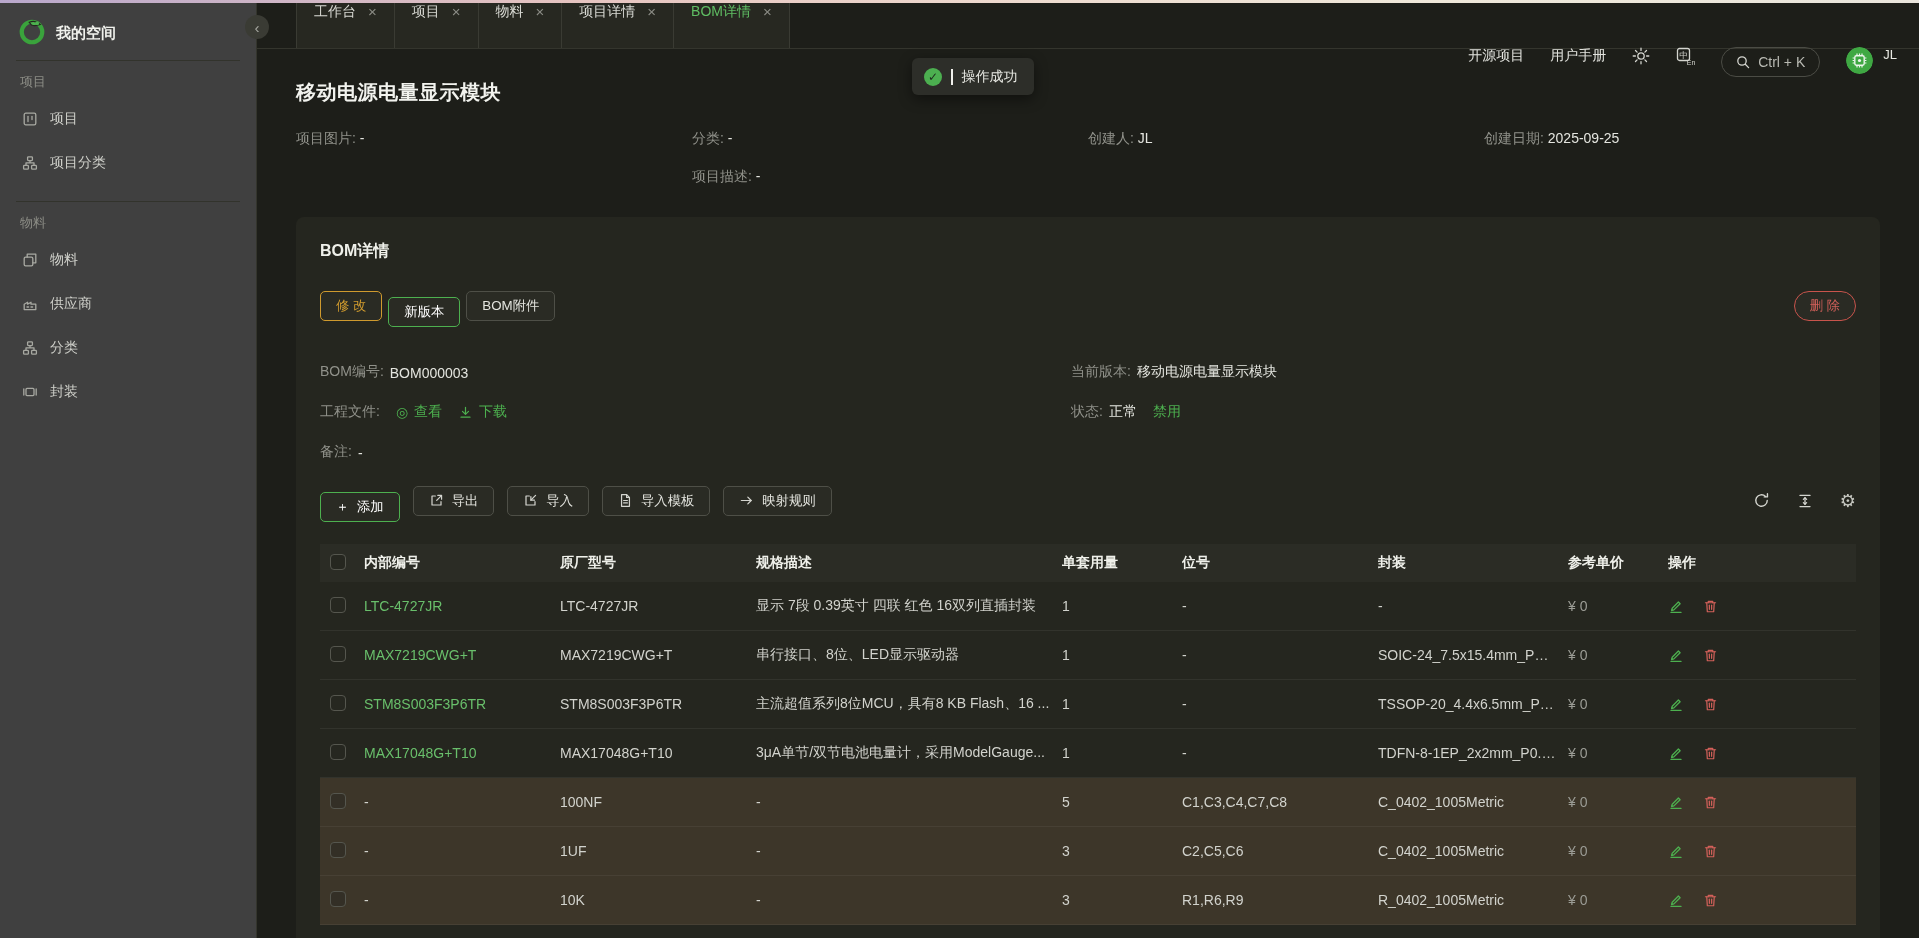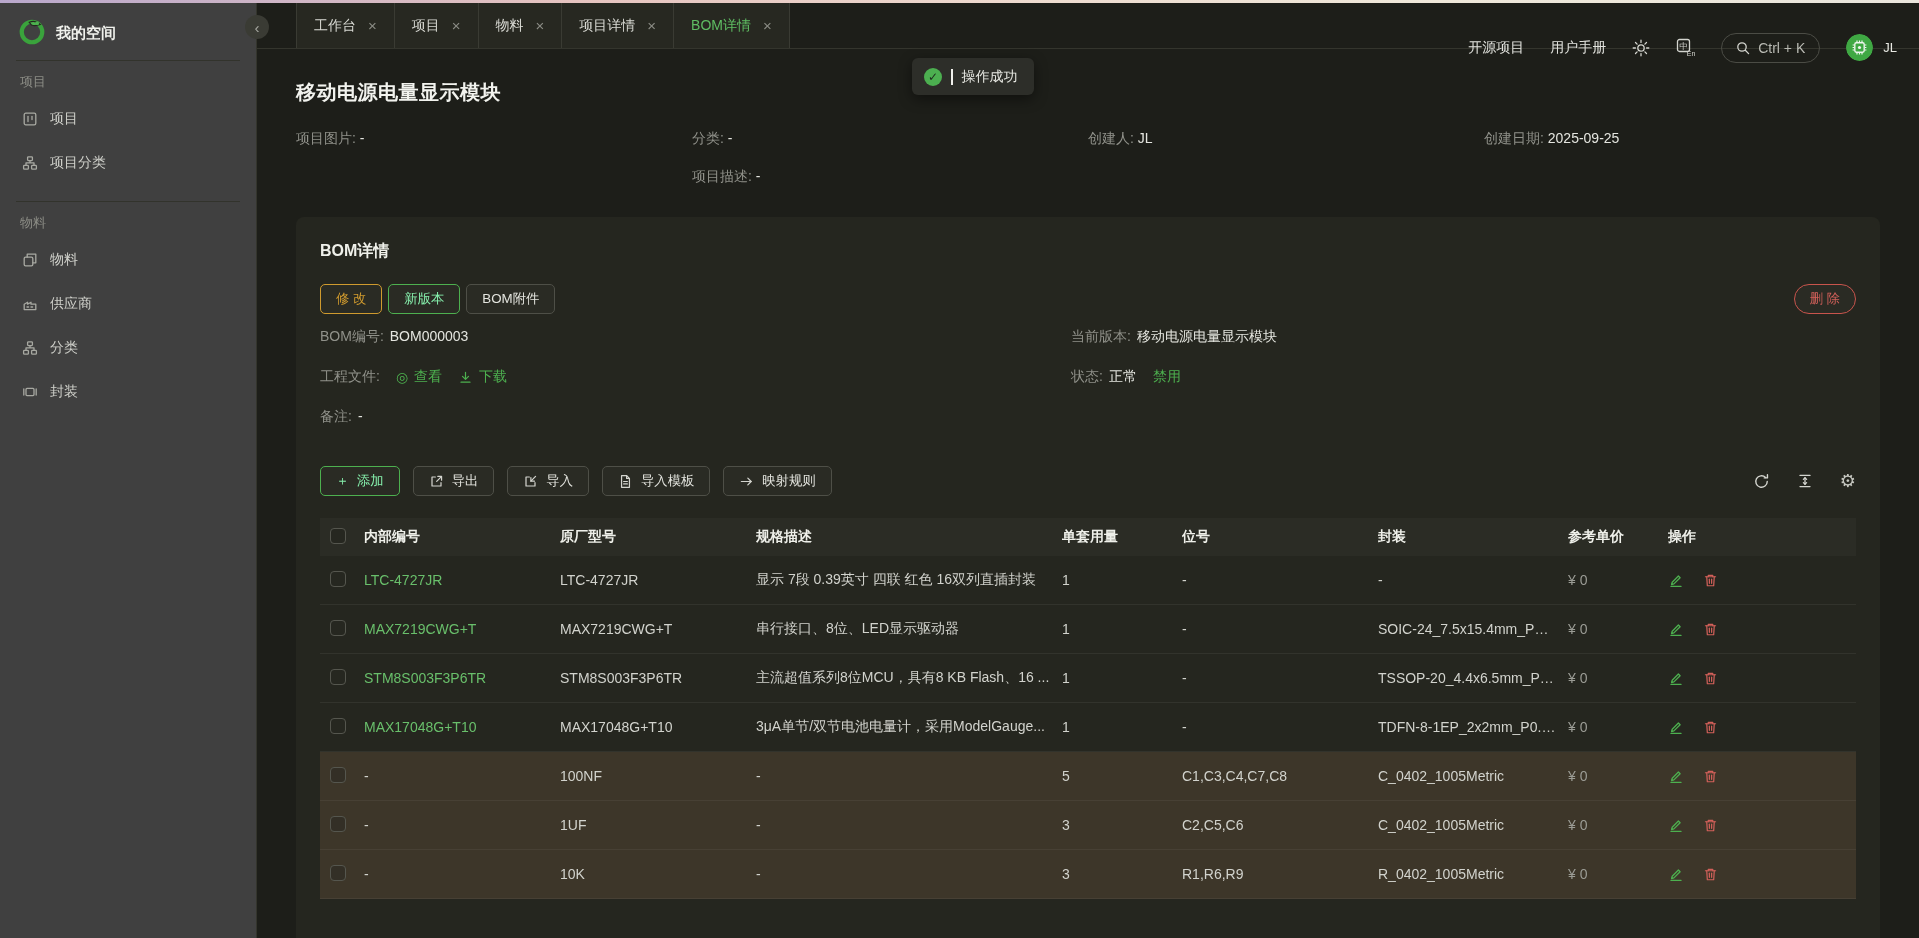--- a/index.html
+++ b/index.html
@@ -20,51 +20,51 @@
   .sb-item { display:flex; align-items:center; gap:12px; height:44px; color:#cfd0ca; cursor:pointer; padding-left:4px; border-radius:6px; }
   .sb-item svg { flex:0 0 auto; }
   .collapse-btn { position:absolute; left:245px; top:15px; width:24px; height:24px; border-radius:50%;
     background:#3a3b34; color:#a7a8a1; display:flex; align-items:center; justify-content:center; font-size:15px; z-index:70; cursor:pointer; }
 
   
   .main { flex:1 1 auto; display:flex; flex-direction:column; position:relative; height:100%; }
 
   .topbar { height:49px; border-bottom:1px solid #34352d; display:flex; align-items:stretch; justify-content:space-between; padding-top:3px; }
   .tabs { display:flex; margin-left:39px; }
-  .tab { display:flex; align-items:center; gap:12px; padding:0 17px; background:#272821; border-right:1px solid #3a3b33; color:#d8d9d3; cursor:pointer; }
+  .tab { display:flex; align-items:flex-start; gap:12px; padding:0 17px; background:#272821; border-right:1px solid #3a3b33; color:#d8d9d3; cursor:pointer; }
   .tab:first-child { border-left:1px solid #3a3b33; }
   .tab .tab-x { color:#8b8c85; font-size:15px; cursor:pointer; }
   .tab.active { color:#5fbd63; }
-  .topnav { display:flex; align-items:center; gap:26px; padding-right:22px;margin-top:44px; }
+  .topnav { display:flex; align-items:flex-start; gap:26px; padding-right:22px;margin-top:44px; }
   .nav-link { color:#e2e3de; cursor:pointer; white-space:nowrap; }
   .icon-btn { display:flex; align-items:center; cursor:pointer; }
   .search-pill { display:flex; align-items:center; gap:8px; border:1px solid #4b4c45; border-radius:16px; height:30px; padding:0 14px; color:#b9bab3; cursor:pointer; }
   .avatar { width:27px; height:27px; border-radius:50%; overflow:hidden; flex:0 0 auto; cursor:pointer; }
   .user-initials { color:#e8e9e3; margin-left:-16px; font-size:13px; }
 
   .content { flex:1; padding:0 39px; overflow:hidden; }
   .page-title { color:#f2f3ee; font-size:20px; font-weight:bold; margin-top:30px; letter-spacing:0.5px; }
   .meta-grid { display:grid; grid-template-columns:repeat(4,1fr); margin-top:24px; }
   .meta-grid.row2 { margin-top:20px; }
   .meta-label { color:#90918a; }
   .meta-value { color:#e4e5df; }
 
   
   .card { background:#25261f; border-radius:8px; margin-top:31px; padding:24px 24px 0 24px; height:740px; }
   .sec-title { color:#eff0ea; font-size:16px; font-weight:bold; }
   .btn-row { display:flex; align-items:center; gap:6px; margin-top:22px; }
   .btn { height:30px; padding:0 15px; border-radius:5px; border:1px solid #4e4f47; background:#2a2b24;
     display:inline-flex; align-items:center; gap:8px; color:#e4e5df; cursor:pointer; white-space:nowrap; }
   .btn.orange { border-color:#cf9a2e; color:#cf9a2e; }
-  .btn.green  { border-color:#4db04f; color:#86efac; }
+  .btn.green  { border-color:#4db04f; color:#ffffff;margin-top:13px; }
   .btn.red    { border-color:#c8544c; color:#d2605a;border-radius:15px; }
   .push-right { margin-left:auto; }
 
   .detail-grid { display:grid; grid-template-columns:751px 1fr; margin-top:14px; }
-  .detail-grid .field { display:flex; align-items:flex-start; gap:6px; height:40px; }
+  .detail-grid .field { display:flex; align-items:flex-end; gap:6px; height:40px; }
   .field .lab { color:#90918a; }
   .field .val { color:#e4e5df; }
   .glink { color:#4db04f; display:inline-flex; align-items:center; gap:6px; cursor:pointer; margin-left:10px; }
   .glink:first-of-type { margin-left:4px; }
 
   .list-head { display:flex; align-items:center; margin-top:26px; }
   .list-btns { display:flex; align-items:center; gap:13px; margin-top:18px; }
   .tool-icons { margin-left:auto; display:flex; align-items:center; gap:27px; color:#c6c7c0; }
   .tool-icons .g { font-size:18px; line-height:1; cursor:pointer; }
 

